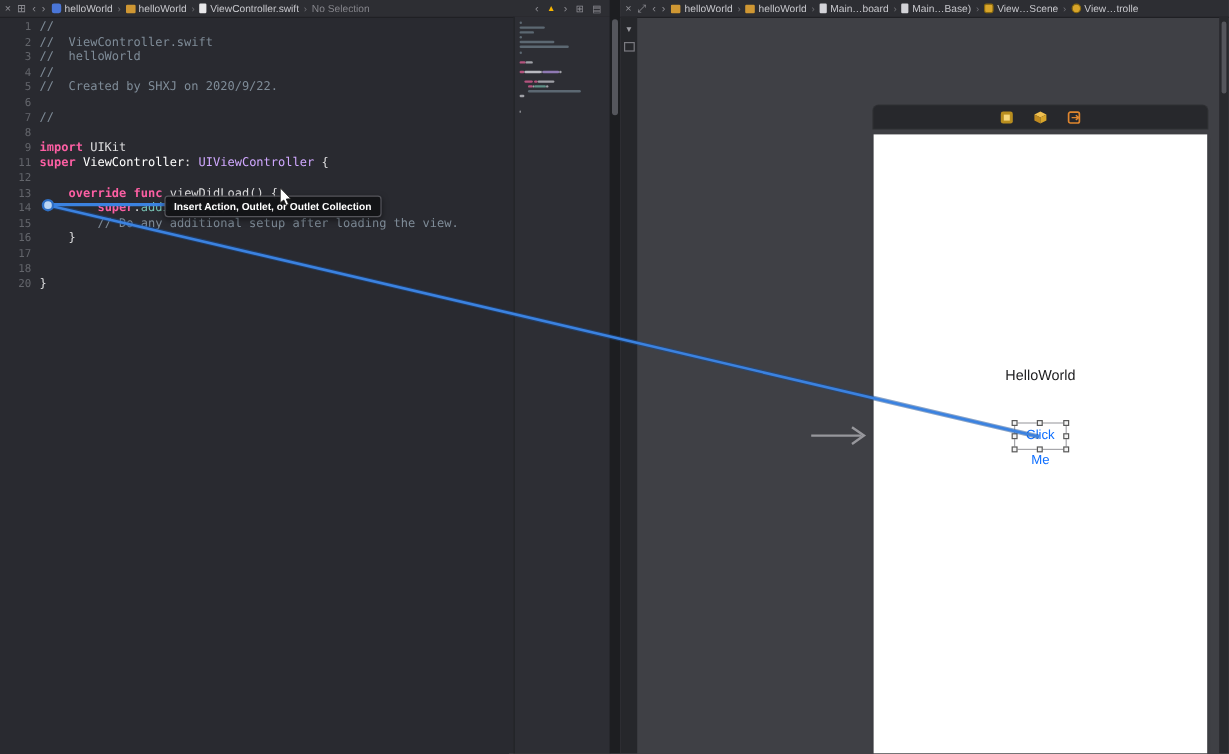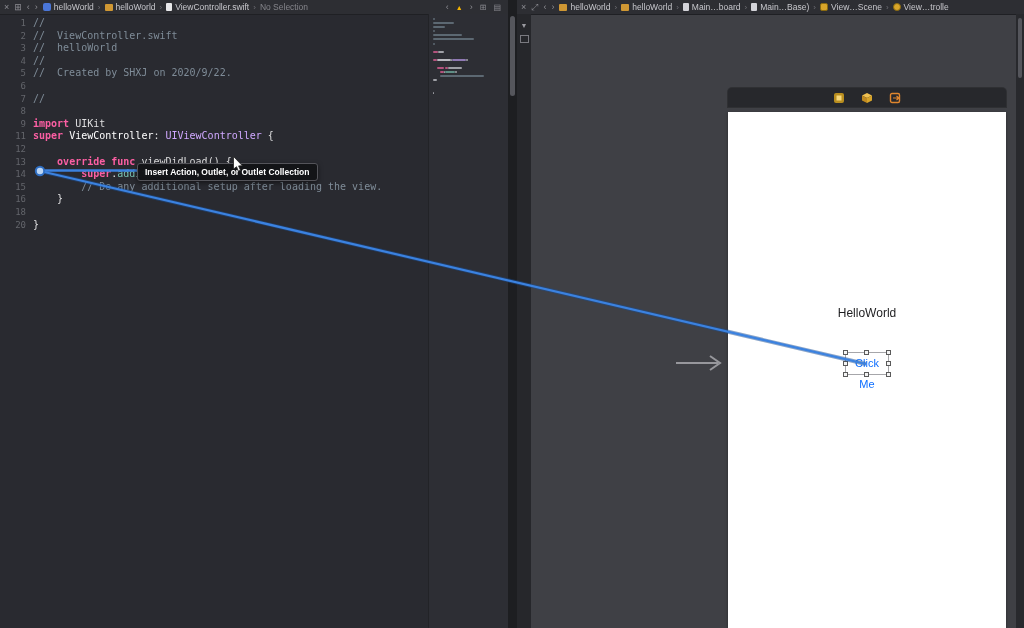--- a/index.html
+++ b/index.html
@@ -200,20 +200,24 @@
         </div>
         <div class="code-line">
           <span class="gutter">15</span>
           <span class="code-text"><span class="tok-plain">        </span><span class="tok-comment">// Do any additional setup after loading the view.</span></span>
         </div>
         <div class="code-line">
           <span class="gutter">16</span>
           <span class="code-text"><span class="tok-plain">    }</span></span>
         </div>
         <div class="code-line">
+          <span class="gutter">17</span>
+          <span class="code-text"></span>
+        </div>
+        <div class="code-line">
           <span class="gutter">18</span>
           <span class="code-text"></span>
         </div>
         <div class="code-line">
           <span class="gutter">20</span>
           <span class="code-text"><span class="tok-plain">}</span></span>
         </div>
       </div>
     <div class="minimap" id="minimap">
         <div class="mm-line">

